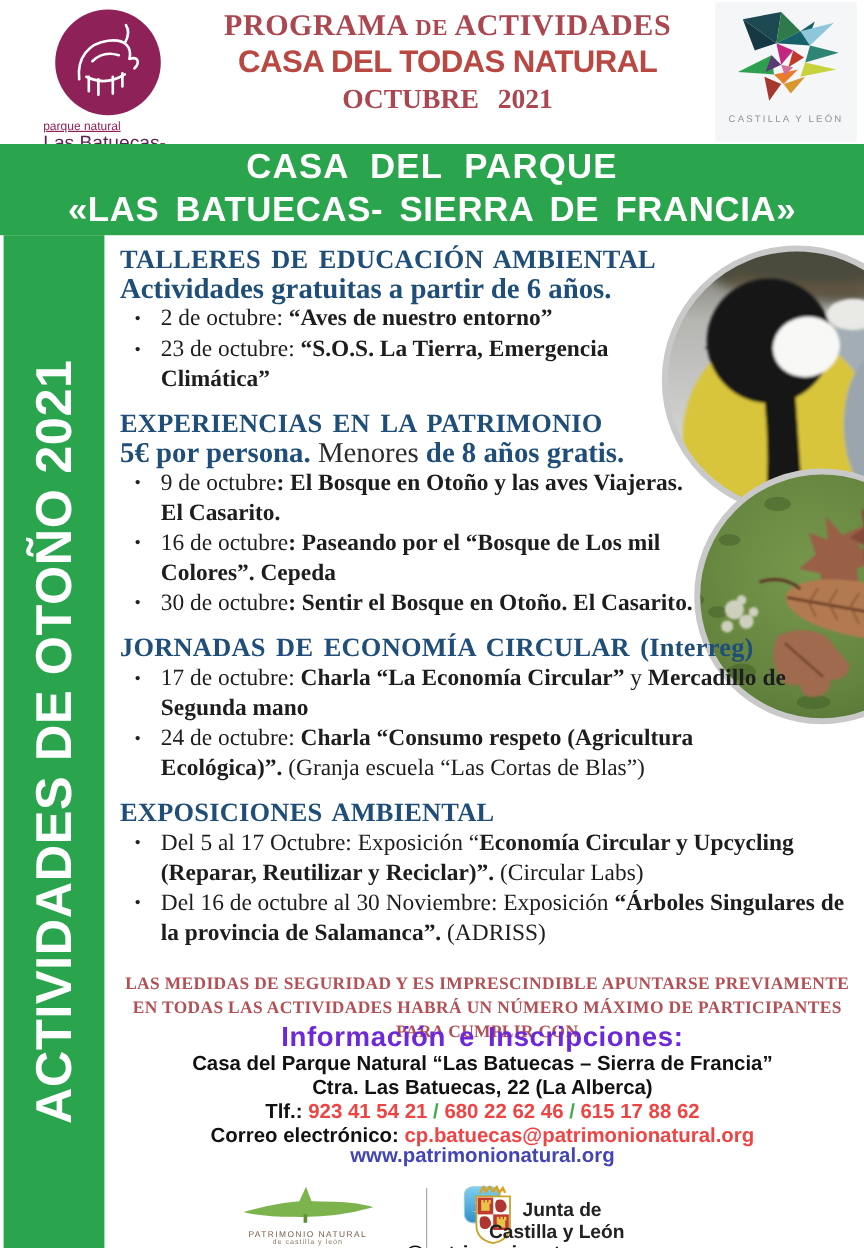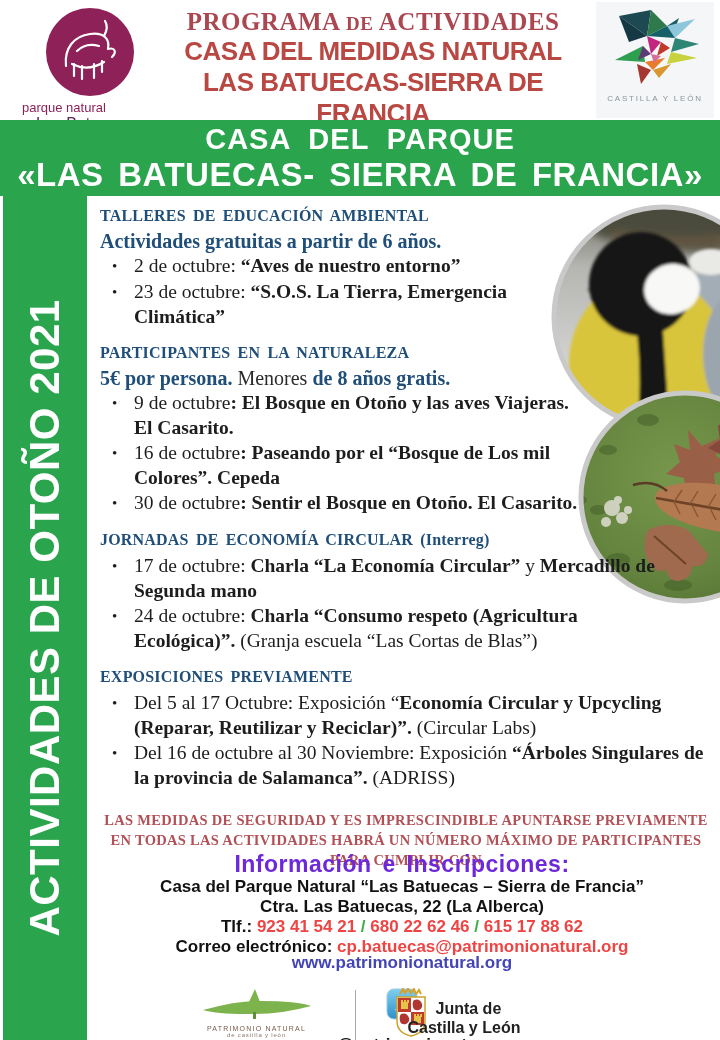--- a/index.html
+++ b/index.html
@@ -1,50 +1,50 @@
 <!DOCTYPE html>
 <html><head>
 <meta charset="utf-8">
 <style>
   html,body{margin:0;padding:0;background:#fff;}
   .poster{position:relative;width:720px;height:1040px;background:#ffffff;overflow:hidden;
           font-family:"Liberation Serif",serif;}
   
   .logo-batuecas{position:absolute;left:10px;top:6px;width:150px;}
   .logo-batuecas svg{display:block;margin-left:34px;}
-  .lb-small{font-family:"Liberation Sans",sans-serif;font-size:13px;color:#8e2158;margin:2px 0 0 12px;}
+  .lb-small{font-family:"Liberation Sans",sans-serif;font-size:10px;color:#8e2158;margin:2px 0 0 26px;text-decoration:underline;}
   .lb-name{font-family:"Liberation Sans",sans-serif;font-size:16px;line-height:18px;color:#5c2553;margin-left:26px;}
   .titles{position:absolute;left:158px;right:132px;top:8px;text-align:center;}
   .t1{font-weight:bold;font-size:25px;color:#ab4750;letter-spacing:.5px;}
   .t1 .de{font-size:19px;}
   .t2{font-family:"Liberation Sans",sans-serif;font-weight:bold;font-size:26px;line-height:31px;
       color:#b94843;letter-spacing:-.5px;}
   .t4{font-weight:bold;font-size:23px;color:#ab4750;word-spacing:10px;margin-top:3px;}
   .logo-cyl{position:absolute;right:6px;top:2px;width:118px;height:116px;background:#f4f6f7;text-align:center;padding-top:4px;box-sizing:border-box;}
   .cyl-caption{font-family:"Liberation Sans",sans-serif;font-size:8px;letter-spacing:1.8px;color:#8d949b;margin-top:2px;}
   
   .banner{position:absolute;left:0;top:120px;width:720px;height:76px;background:#2aa44d;color:#fff;
           font-family:"Liberation Sans",sans-serif;font-weight:bold;text-align:center;}
   .banner-1{font-size:29px;line-height:37px;margin-top:1px;letter-spacing:1px;word-spacing:9px;}
-  .banner-2{font-size:33px;line-height:34px;letter-spacing:.5px;word-spacing:5px;}
+  .banner-2{font-size:29px;line-height:34px;letter-spacing:.5px;word-spacing:5px;}
   
   .sidebar{position:absolute;left:3px;top:196px;width:84px;height:844px;background:#2aa44d;}
   .sidebar-text{position:absolute;top:50%;left:50%;transform:translate(-50%,-50%) rotate(-90deg);
                 white-space:nowrap;font-family:"Liberation Sans",sans-serif;font-weight:bold;
                 font-size:42px;letter-spacing:.5px;color:#fff;}
   
   .photo{position:absolute;z-index:1;}
   .photo-bird{left:551px;top:204px;}
   .photo-leaves{left:578px;top:390px;}
   
   #sections{position:absolute;left:100px;top:203px;width:616px;z-index:2;color:#1d1d1d;}
   .section{margin-bottom:11px;}
   .sec-talleres{width:472px;} .sec-experiencias{width:482px;} .sec-jornadas{width:562px;} .sec-exposiciones{width:616px;}
-  .sec-h{font-weight:bold;font-size:16px;line-height:26px;color:#1f4e79;word-spacing:3px;letter-spacing:.2px;}
-  .sec-sub{font-size:20px;line-height:24px;}
+  .sec-h{font-weight:bold;font-size:22px;line-height:26px;color:#1f4e79;word-spacing:3px;letter-spacing:.2px;}
+  .sec-sub{font-size:24px;line-height:24px;}
   .bullet{display:flex;font-size:19.5px;line-height:25px;padding-left:12px;}
   .dot{flex:none;width:22px;text-align:left;font-size:15px;padding-top:1px;}
   .btext{flex:1;}
   .b{font-weight:bold;}
   .c-blue{color:#1f4e79;}
   .c-dark{color:#2a2a2a;}
   
   .disclaimer{position:absolute;left:98px;top:810px;width:616px;text-align:center;z-index:2;
               font-weight:bold;font-size:14.5px;line-height:20px;letter-spacing:.3px;color:#b25056;}
   
@@ -92,22 +92,21 @@
     <div class="lb-name">Las Batuecas-</div>
     <div class="lb-name">Sierra de Francia</div>
   </div>
 
   <div class="titles">
     <div class="t1">
       <span>PROGRAMA</span>
       <span class="de">DE</span>
       <span>ACTIVIDADES</span>
     </div>
-    <div class="t2">CASA DEL MEDIDAS NATURAL</div>
-    <div class="t2">LAS BATUECAS-SIERRA DE FRANCIA</div>
+    <div class="t2">CASA DEL TODAS NATURAL</div>
     <div class="t4">OCTUBRE 2021</div>
   </div>
 
   <div class="logo-cyl">
     <svg width="96" height="82" viewBox="0 0 96 82">
       <polygon points="12,10 44,4 40,30" fill="#1d4a52"></polygon>
       <polygon points="12,10 40,30 22,36" fill="#153844"></polygon>
       <polygon points="44,4 60,20 40,30" fill="#2f7a4a"></polygon>
       <polygon points="60,20 72,12 66,28" fill="#1b5f6a"></polygon>
       <polygon points="60,20 88,13 68,32" fill="#8ec6dc"></polygon>
@@ -236,21 +235,21 @@
         <div class="bullet">
           <span class="dot">•</span>
           <span class="btext"><span>2 de octubre: </span><span class="b">“Aves de nuestro entorno”</span></span>
         </div>
         <div class="bullet">
           <span class="dot">•</span>
           <span class="btext"><span>23 de octubre: </span><span class="b">“S.O.S. La Tierra, Emergencia Climática”</span></span>
         </div>
       </div>
       <div class="section sec-experiencias">
-        <div class="sec-h">PARTICIPANTES EN LA NATURALEZA</div>
+        <div class="sec-h">EXPERIENCIAS EN LA PATRIMONIO</div>
         <div class="sec-sub"><span class="b c-blue">5€ por persona.</span><span class="c-dark"> Menores </span><span class="b c-blue">de 8 años gratis.</span></div>
         <div class="bullet">
           <span class="dot">•</span>
           <span class="btext"><span>9 de octubre</span><span class="b">: El Bosque en Otoño y las aves Viajeras. El Casarito.</span></span>
         </div>
         <div class="bullet">
           <span class="dot">•</span>
           <span class="btext"><span>16 de octubre</span><span class="b">: Paseando por el “Bosque de Los mil Colores”. Cepeda</span></span>
         </div>
         <div class="bullet">
@@ -263,21 +262,21 @@
         <div class="bullet">
           <span class="dot">•</span>
           <span class="btext"><span>17 de octubre: </span><span class="b">Charla “La Economía Circular”</span><span> y </span><span class="b">Mercadillo de Segunda mano</span></span>
         </div>
         <div class="bullet">
           <span class="dot">•</span>
           <span class="btext"><span>24 de octubre: </span><span class="b">Charla “Consumo respeto (Agricultura Ecológica)”.</span><span> (Granja escuela “Las Cortas de Blas”)</span></span>
         </div>
       </div>
       <div class="section sec-exposiciones">
-        <div class="sec-h">EXPOSICIONES PREVIAMENTE</div>
+        <div class="sec-h">EXPOSICIONES AMBIENTAL</div>
         <div class="bullet">
           <span class="dot">•</span>
           <span class="btext"><span>Del  5 al 17 Octubre: Exposición “</span><span class="b">Economía Circular y Upcycling (Reparar, Reutilizar y Reciclar)”.</span><span> (Circular Labs)</span></span>
         </div>
         <div class="bullet">
           <span class="dot">•</span>
           <span class="btext"><span>Del  16 de octubre al 30 Noviembre: Exposición </span><span class="b">“Árboles Singulares de la provincia de Salamanca”.</span><span> (ADRISS)</span></span>
         </div>
       </div>
     </div>

